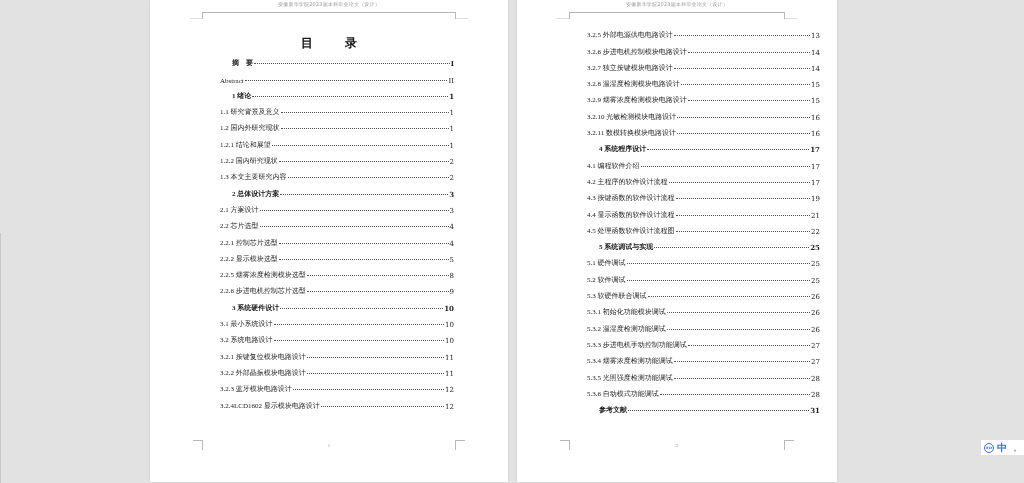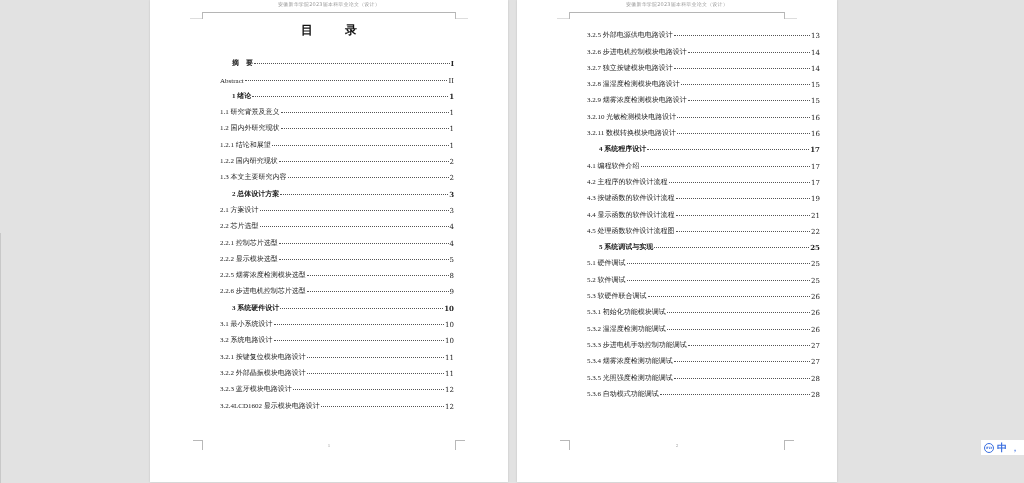--- a/index.html
+++ b/index.html
@@ -26,21 +26,21 @@
   }
   .corner { position:absolute; width:10px; height:10px; border-color:#b8b8b8; border-style:solid; border-width:0; }
   .corner.tl { top:12px; left:43px; border-right-width:1px; border-bottom-width:0; height:7px; width:9px; }
   .corner.tr { top:12px; right:43px; border-left-width:1px; height:7px; width:9px; }
   .corner.bl { top:440px; left:43px; border-top-width:1px; border-right-width:1px; height:9px; width:9px; }
   .corner.br { top:440px; right:43px; border-top-width:1px; border-left-width:1px; height:9px; width:9px; }
   .corner-h-tl { position:absolute; top:18px; left:40px; width:12px; border-top:1px solid #ddd; }
   .corner-h-tr { position:absolute; top:18px; right:40px; width:12px; border-top:1px solid #ddd; }
 
   .toc-title {
-    position:absolute; top:22px; left:0; right:0; text-align:center;
+    position:absolute; top:35px; left:0; right:0; text-align:center;
     font-size:12px; font-weight:bold; letter-spacing:14px; color:#111;
     font-family: "DejaVu Sans", sans-serif;
     padding-left:14px;
   }
   .toc {
     position:absolute; left:70px; width:234px;
   }
   #page1 .toc { top:52px; }
   #page2 .toc { top:24px; left:70px; width:233px; }
 
@@ -324,20 +324,25 @@
       <div class="toc-row">
         <span class="label">5.3.5 光照强度检测功能调试</span>
         <span class="dots"></span>
         <span class="pg">28</span>
       </div>
       <div class="toc-row">
         <span class="label">5.3.6 自动模式功能调试</span>
         <span class="dots"></span>
         <span class="pg">28</span>
       </div>
+      <div class="toc-row bold">
+        <span class="label">参考文献</span>
+        <span class="dots"></span>
+        <span class="pg">31</span>
+      </div>
     </div>
   <div class="corner bl"></div>
   <div class="corner br"></div>
   <div class="page-num">2</div>
 </div>
 
 <div class="ime">
   <div class="logo">iFLY</div>
   <span class="lang">中</span>
   <span class="extra">，</span>

